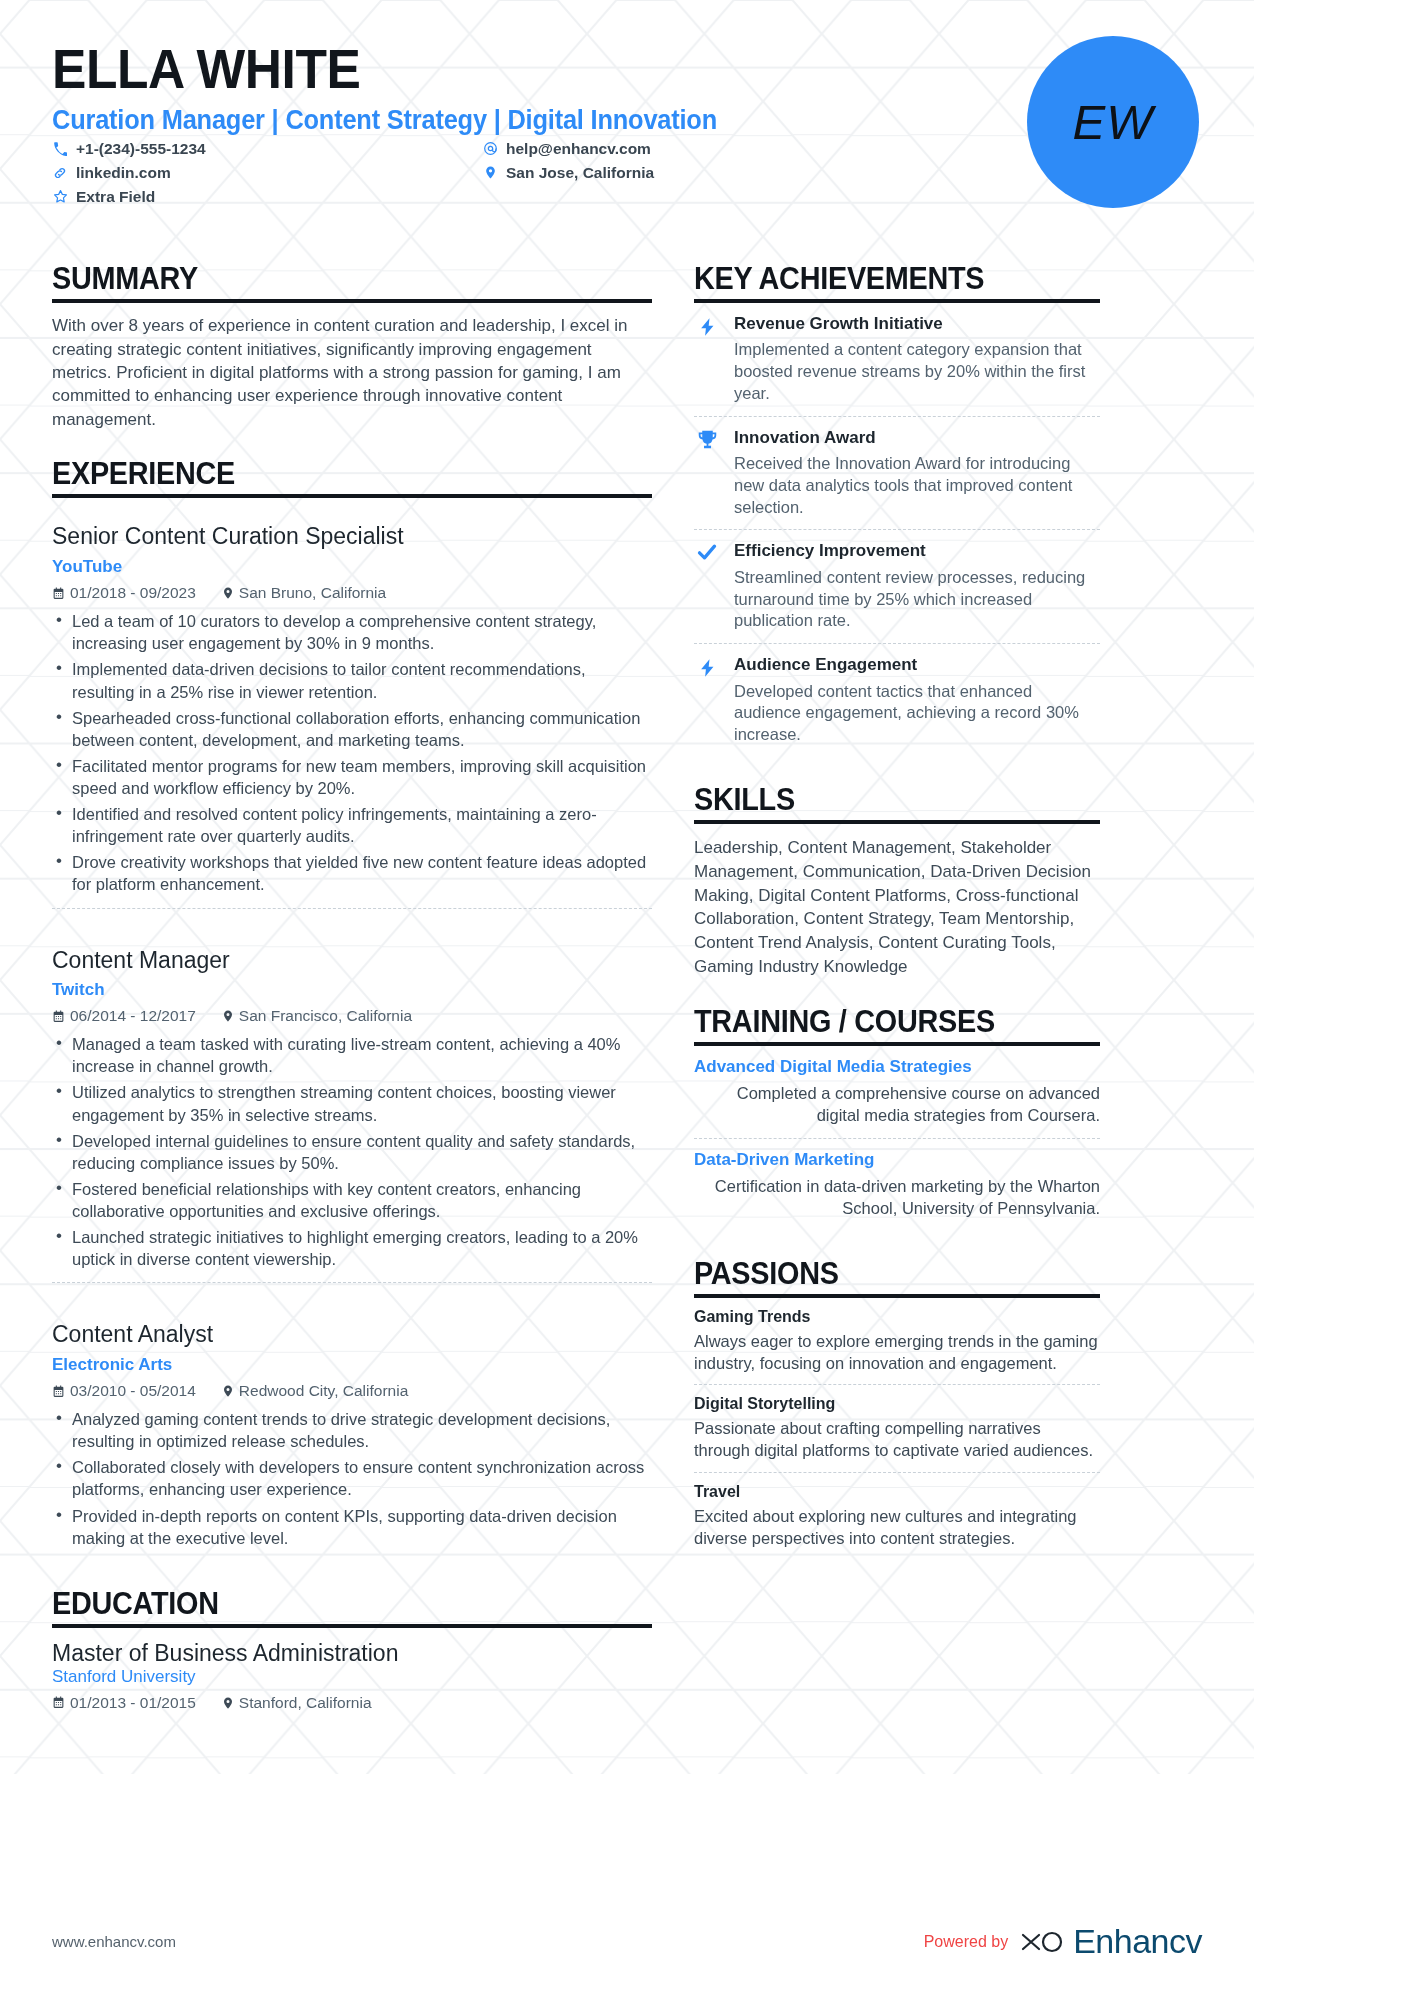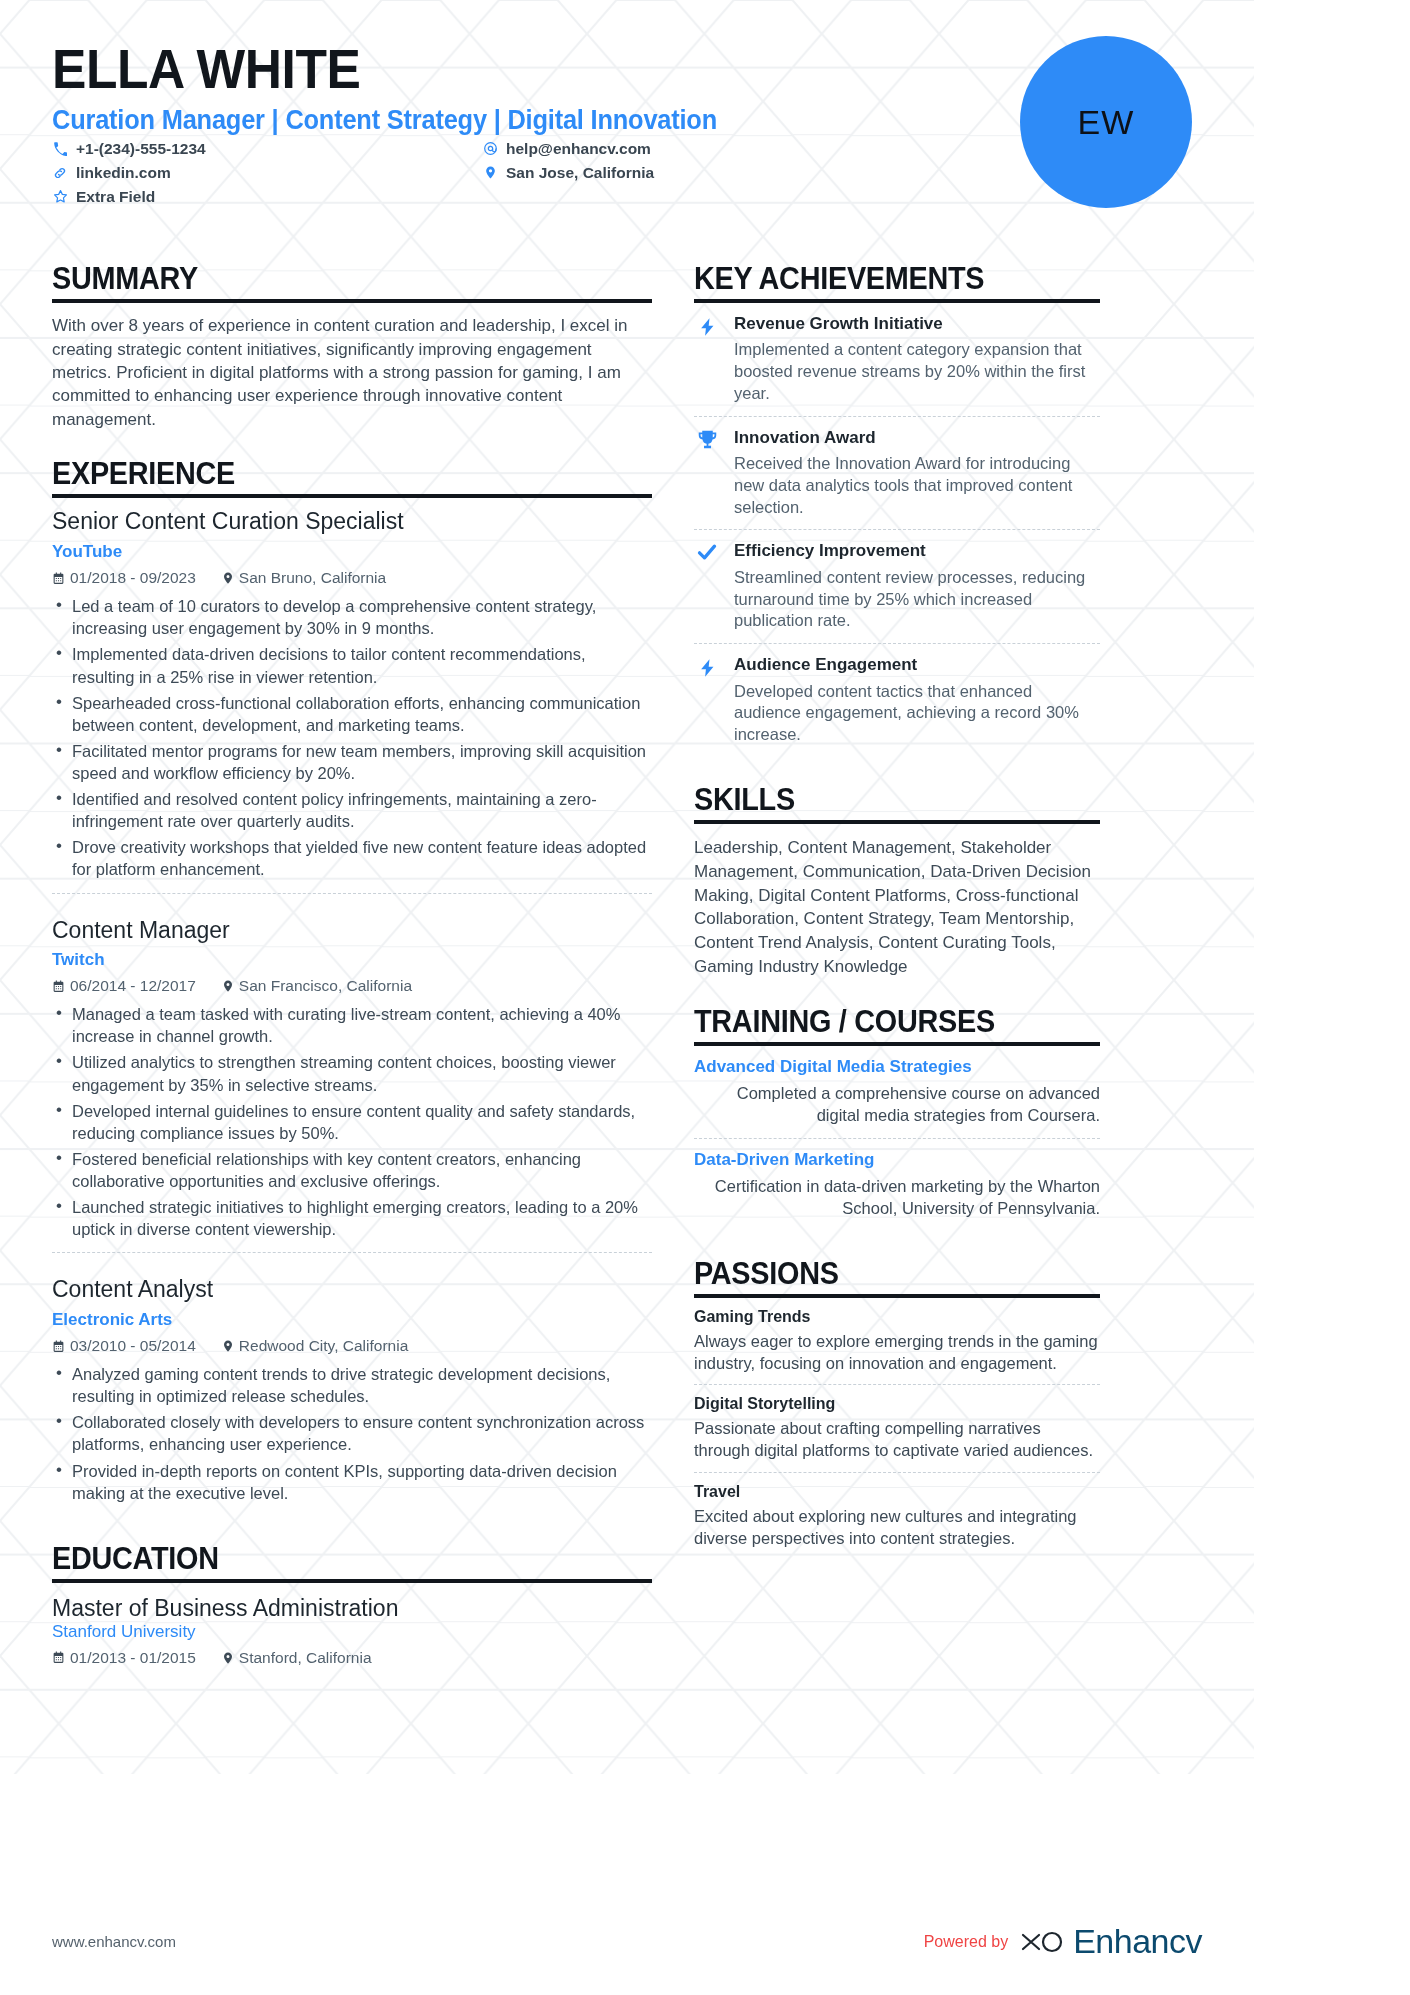--- a/index.html
+++ b/index.html
@@ -26,25 +26,25 @@
   }
   .role {
     margin-top: 6px; font-size: 27px; font-weight: 700; color: #2e8bf7;
     letter-spacing: -0.2px; line-height: 1.15;
     transform: scaleX(0.94); transform-origin: left center;
   }
   .contacts { margin-top: 4px; display: grid; grid-template-columns: 430px 1fr; row-gap: 6px; }
   .citem { display: flex; align-items: center; gap: 8px; font-size: 15.5px; font-weight: 700; color: #3a4651; }
   .citem .ci { color: #2e8bf7; display:inline-flex; width:16px; justify-content:center; font-size:15px; }
   .avatar {
-    position: absolute; right: 10px; top: -4px;
+    position: absolute; right: 3px; top: -4px;
     width: 172px; height: 172px; border-radius: 50%;
     background: #2e8bf7; color: #0d1117;
     display: flex; align-items: center; justify-content: center;
-    font-size: 34px; font-weight: 500; letter-spacing: 1px;
+    font-size: 49px; font-weight: 500; letter-spacing: 1px; font-style: italic;
   }
 
   
   .cols { display: flex; gap: 42px; margin-top: 22px; }
   .left { width: 600px; }
   .right { width: 406px; }
 
   .sec-title {
     font-family: "Liberation Sans Narrow", "Liberation Sans", sans-serif;
     font-size: 31px; font-weight: 700; text-transform: uppercase;
@@ -53,21 +53,21 @@
   }
   .sec-rule { height: 4px; background: #11161c; margin-top: 3px; }
   .sec { margin-top: 26px; }
   .sec:first-child { margin-top: 0; }
 
   .body-txt { font-size: 17px; line-height: 1.38; color: #3d4a56; }
 
   
   .job { padding-bottom: 12px; }
   .job + .job { border-top: 1px dashed #c9d1d8; padding-top: 13px; }
-  .job-title { font-size: 23px; color: #1d262e; line-height: 1.25; margin-top: 9px; }
+  .job-title { font-size: 23px; color: #1d262e; line-height: 1.25; margin-top: 24px; }
   .job-company { font-size: 17px; font-weight: 700; color: #2e8bf7; margin-top: 6px; }
   .meta { display: flex; gap: 26px; margin-top: 7px; }
   .meta span.m { display: flex; align-items: center; gap: 5px; font-size: 15.5px; color: #53626f; }
   .meta .mi { font-size: 14px; color: #3d4a56; display:inline-flex; }
   ul.bullets { list-style: none; margin-top: 8px; }
   ul.bullets li { position: relative; padding-left: 20px; font-size: 16.5px; line-height: 1.34; color: #3d4a56; margin-top: 4px; }
   ul.bullets li::before { content: "•"; position: absolute; left: 4px; top: -1px; font-size: 17px; color: #3d4a56; }
 
   
   .edu-title { font-size: 23px; color: #1d262e; margin-top: 12px; }

